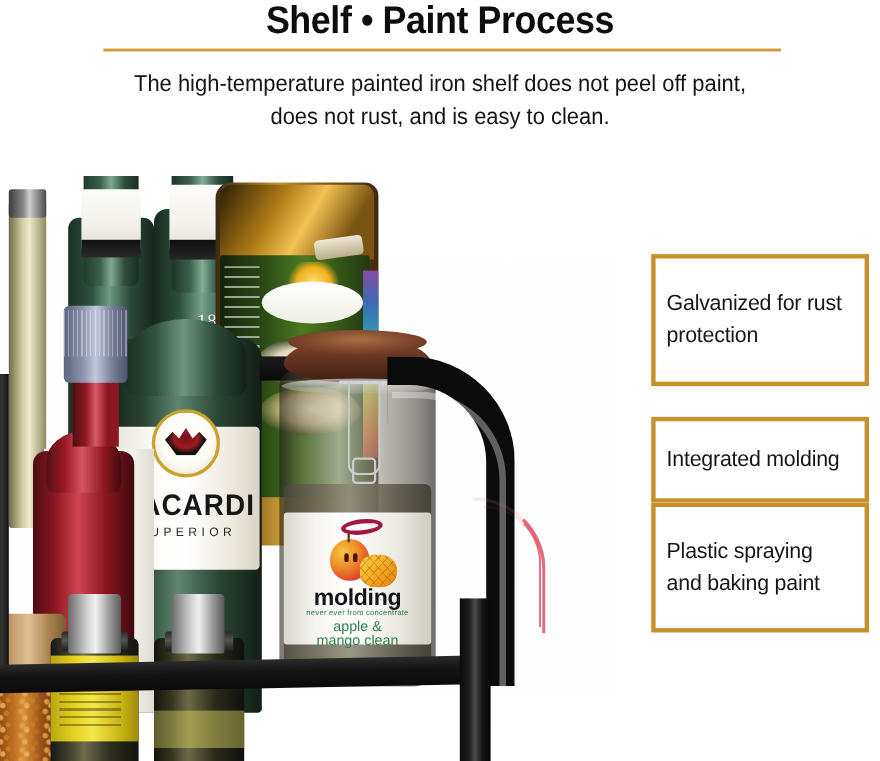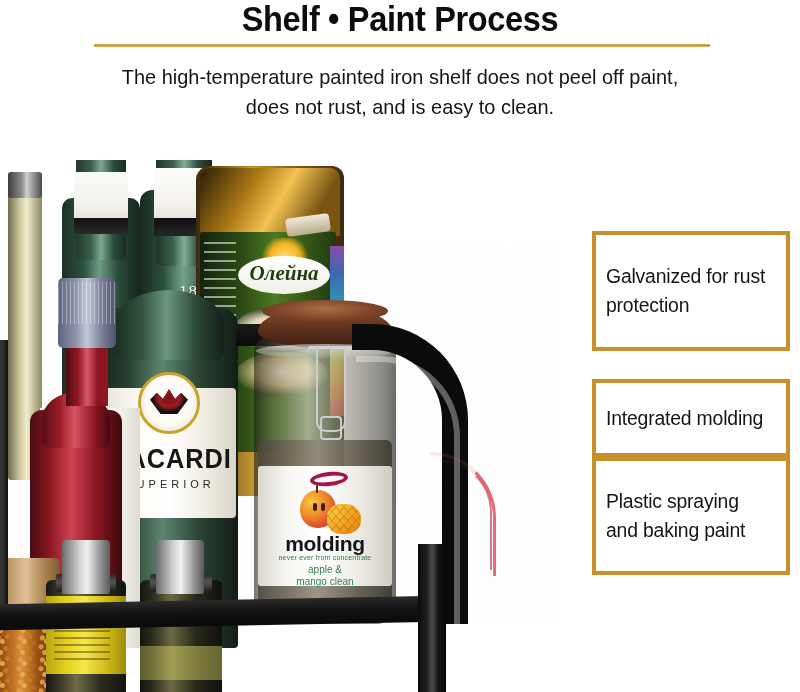--- a/index.html
+++ b/index.html
@@ -463,21 +463,21 @@
   #innocent-tagline {
     left: 258px; top: 394px; width: 134px; height: 12px;
     text-align: center;
     font-size: 7px;
     color: #2c7a4a;
     letter-spacing: .2px;
   }
   #innocent-flavor {
     left: 258px; top: 404px; width: 134px; height: 26px;
     text-align: center;
-    font-size: 10px;
+    font-size: 13px;
     line-height: 12px;
     color: #2f7d4e;
   }
 
   
   #shelf-post-outer {
     left: 352px; top: 164px; width: 116px; height: 300px;
     border: 26px solid #0b0b0b;
     border-left: none;
     border-bottom: none;
@@ -583,21 +583,20 @@
   <div class="ph" id="bottle-green-2-capwrap"></div>
   <div class="ph" id="bottle-green-2-band"></div>
   <div class="ph" id="bottle-1862">1862</div>
 
   <div class="ph" id="bottle-oleina"></div>
   <div class="ph" id="oleina-top-art"></div>
   <div class="ph" id="oleina-label"></div>
   <div class="ph" id="oleina-sidetext"></div>
   <div class="ph" id="oleina-burst"></div>
   <div class="ph" id="oleina-oval"></div>
-  <div class="ph" id="oleina-wordmark">Олейна</div>
   <div class="ph" id="oleina-foodpic-1"></div>
   <div class="ph" id="oleina-foodpic-2"></div>
   <div class="ph" id="oleina-rainbow"></div>
   <div class="ph" id="oleina-handle"></div>
 
   <div class="ph" id="bottle-bacardi"></div>
   <div class="ph" id="bacardi-shoulder"></div>
   <div class="ph" id="bacardi-label"></div>
   <div class="ph" id="bacardi-emblem"></div>
   <div class="ph" id="bacardi-bat"></div>

